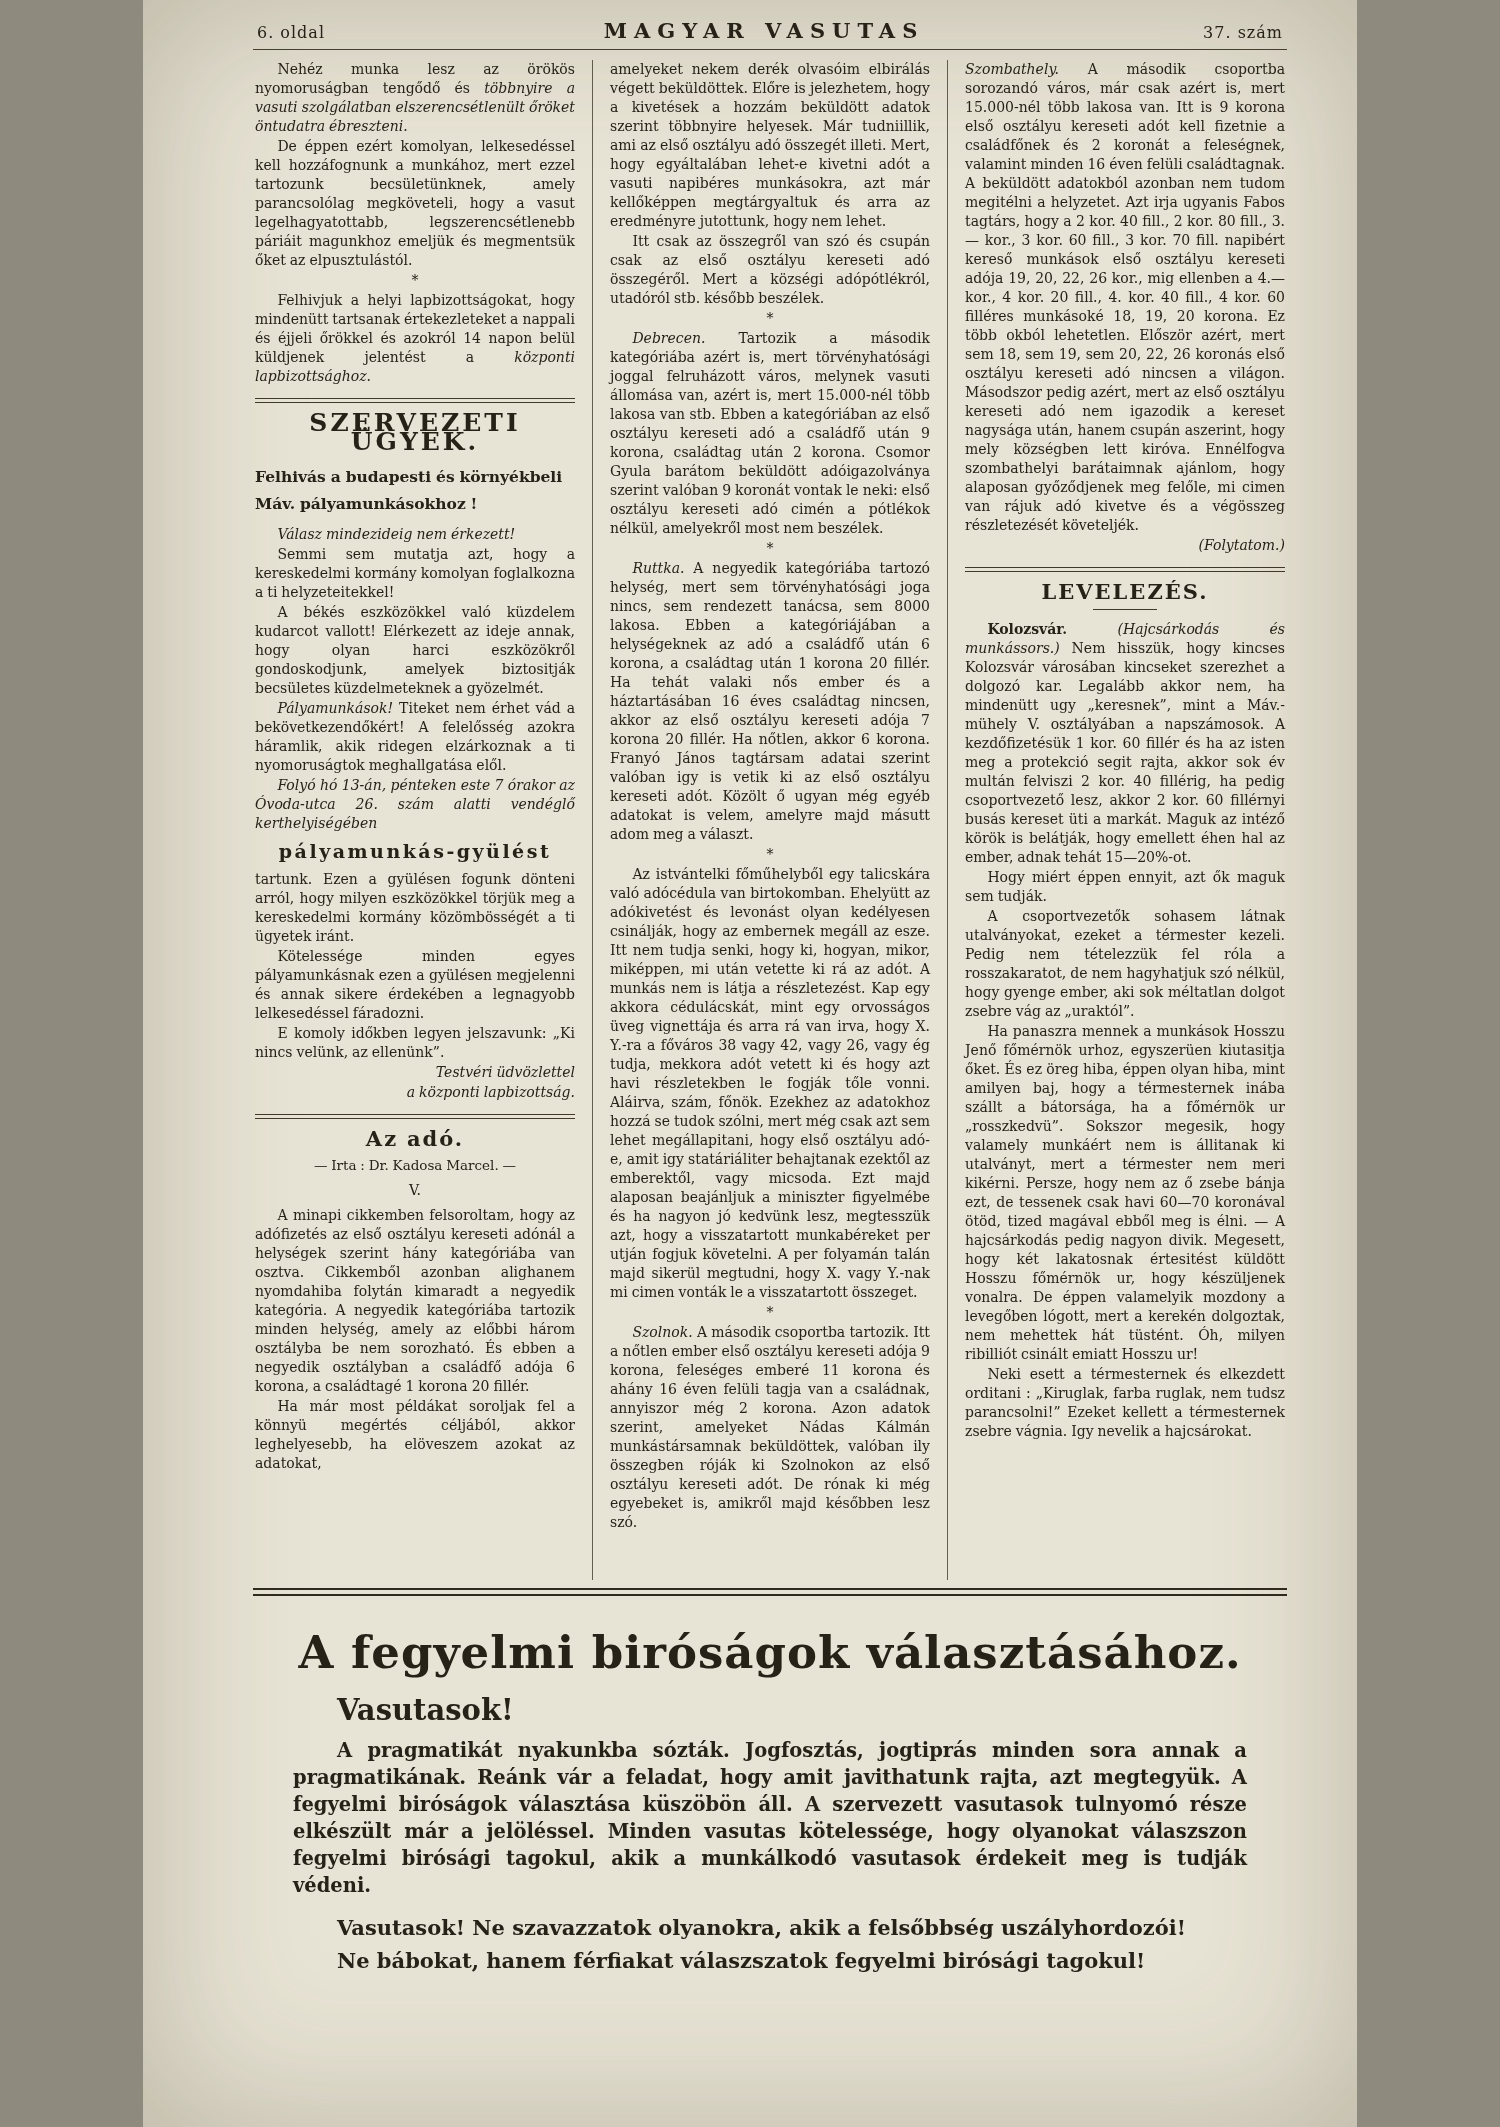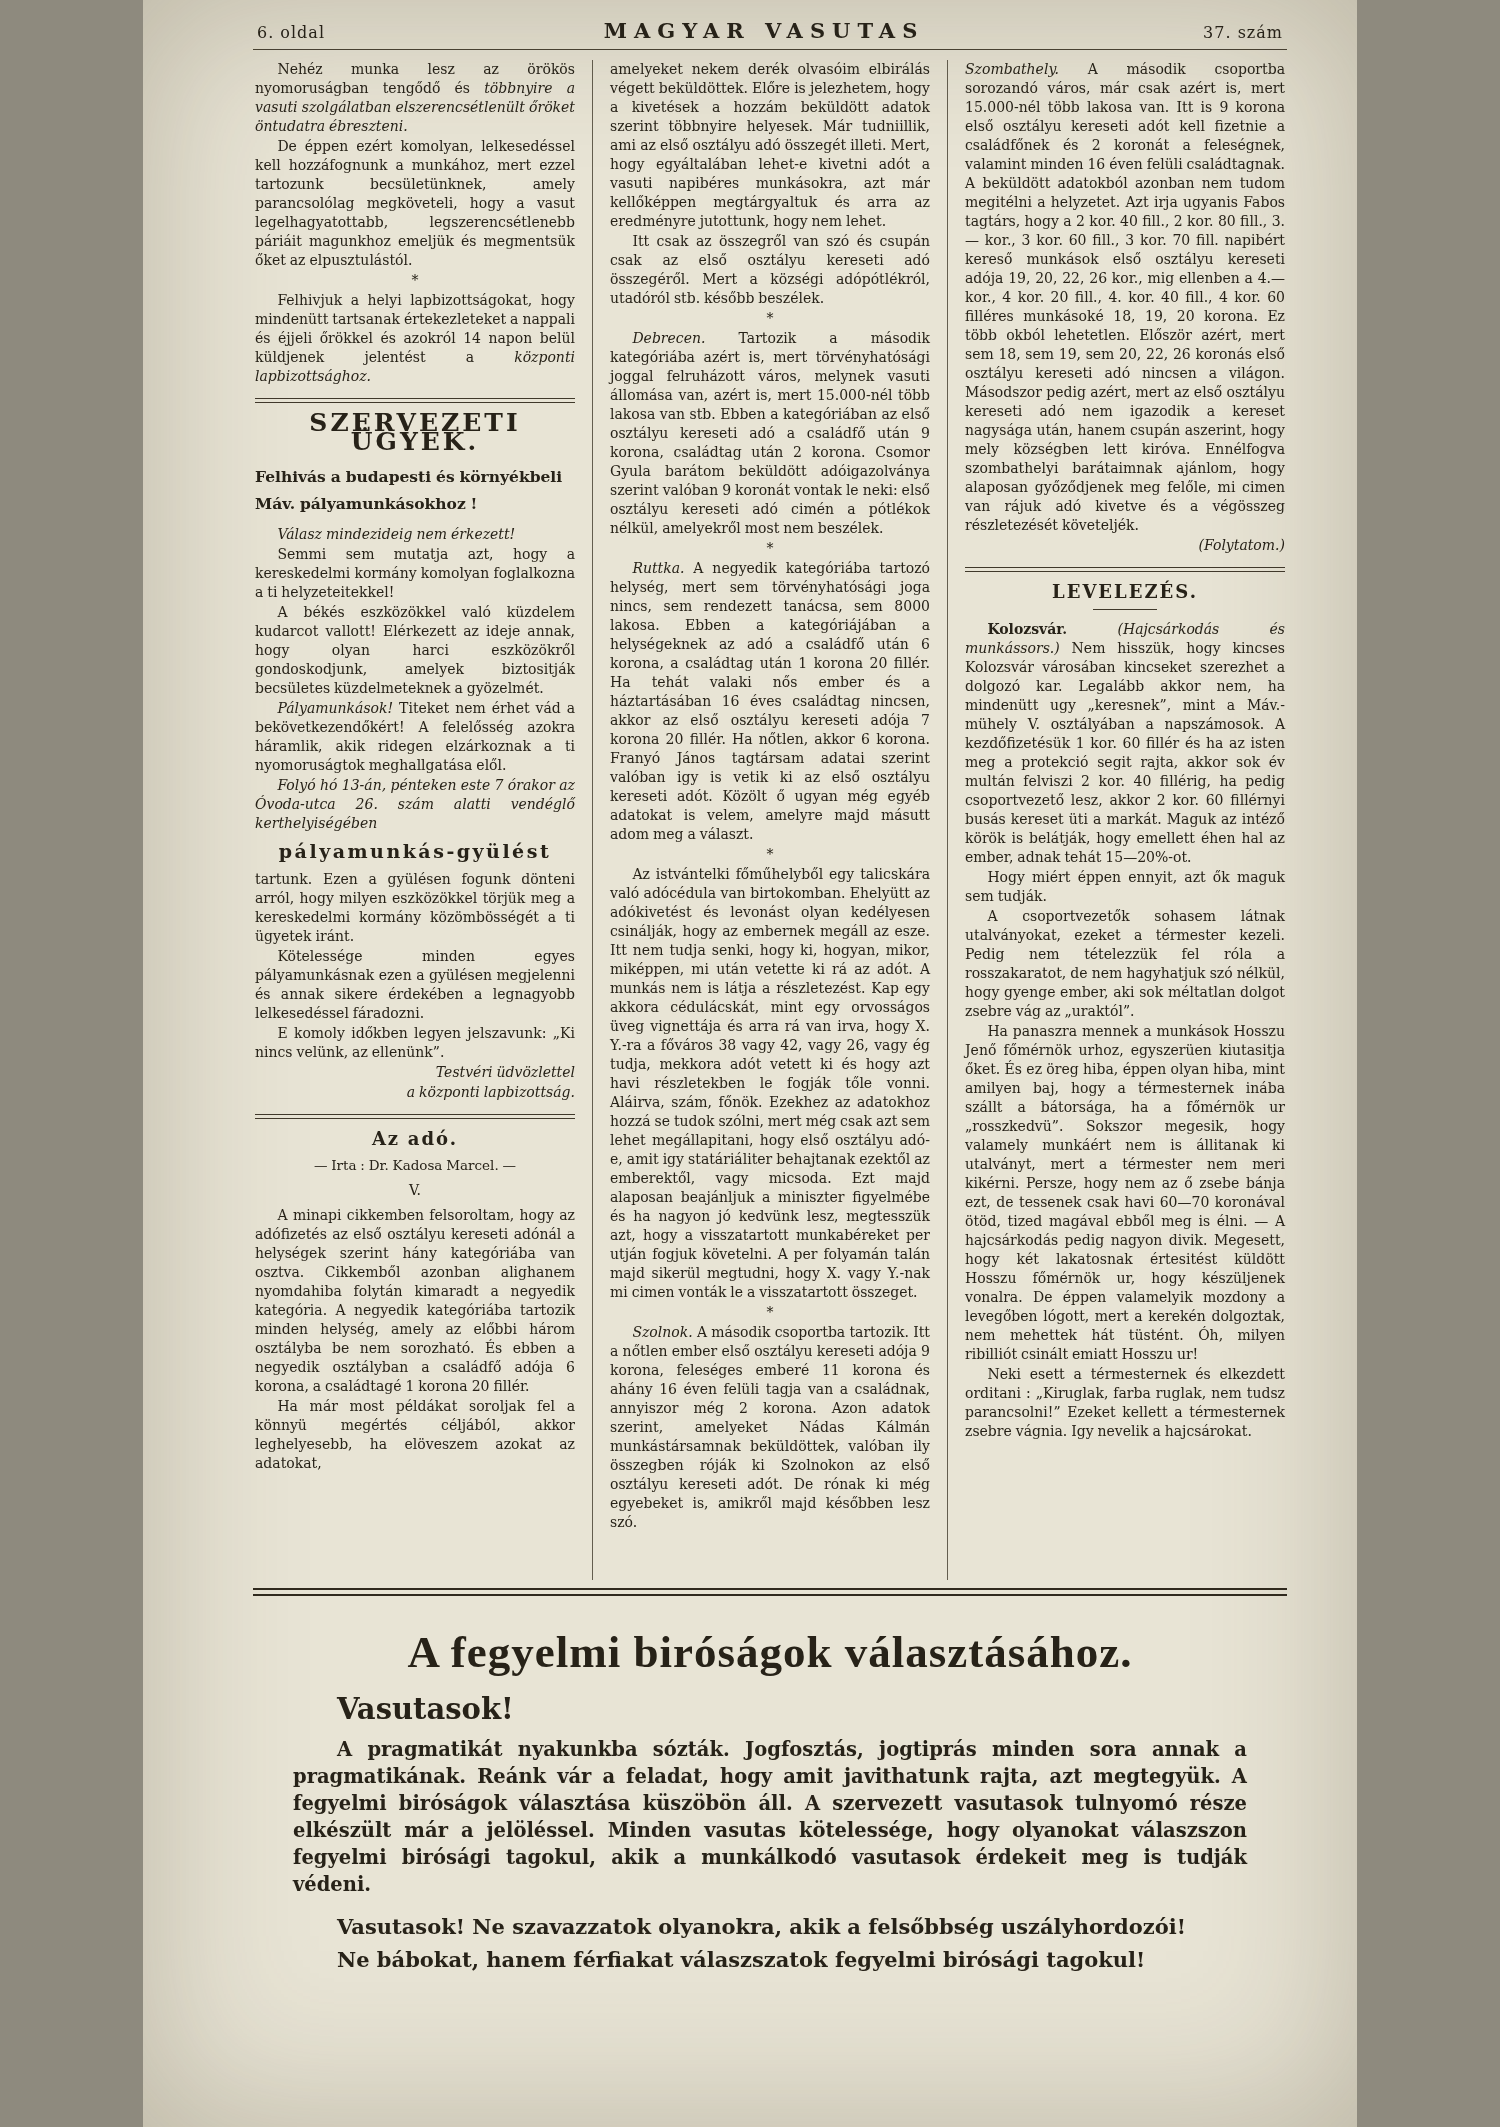--- a/index.html
+++ b/index.html
@@ -73,21 +73,21 @@
   }
   .heading-1 {
     font-size: 25px;
     font-weight: bold;
     letter-spacing: 3px;
     text-align: center;
     margin: 10px 0 12px 0;
     text-indent: 0;
   }
   .heading-2 {
-    font-size: 18px;
+    font-size: 21px;
     font-weight: bold;
     letter-spacing: 2px;
     text-align: center;
     margin: 8px 0 8px 0;
     text-indent: 0;
   }
   .sub-heading {
     font-size: 15.5px;
     font-weight: bold;
     text-align: left;
@@ -113,21 +113,20 @@
     border-bottom: 2px solid rgba(38,32,20,0.95);
     margin: 8px 0 0 0;
   }
   .announce { padding: 24px 40px 0 40px; }
   .announce-title {
     text-align: center;
     font-size: 45px;
     font-weight: bold;
     letter-spacing: 1px;
     margin: 6px 0 14px 0;
-    font-family: Liberation Serif, serif;
   }
   .announce-salute {
     font-size: 29px;
     font-weight: bold;
     margin: 0 0 10px 0;
     text-indent: 44px;
   }
   .announce-body {
     font-size: 19.5px;
     font-weight: bold;

